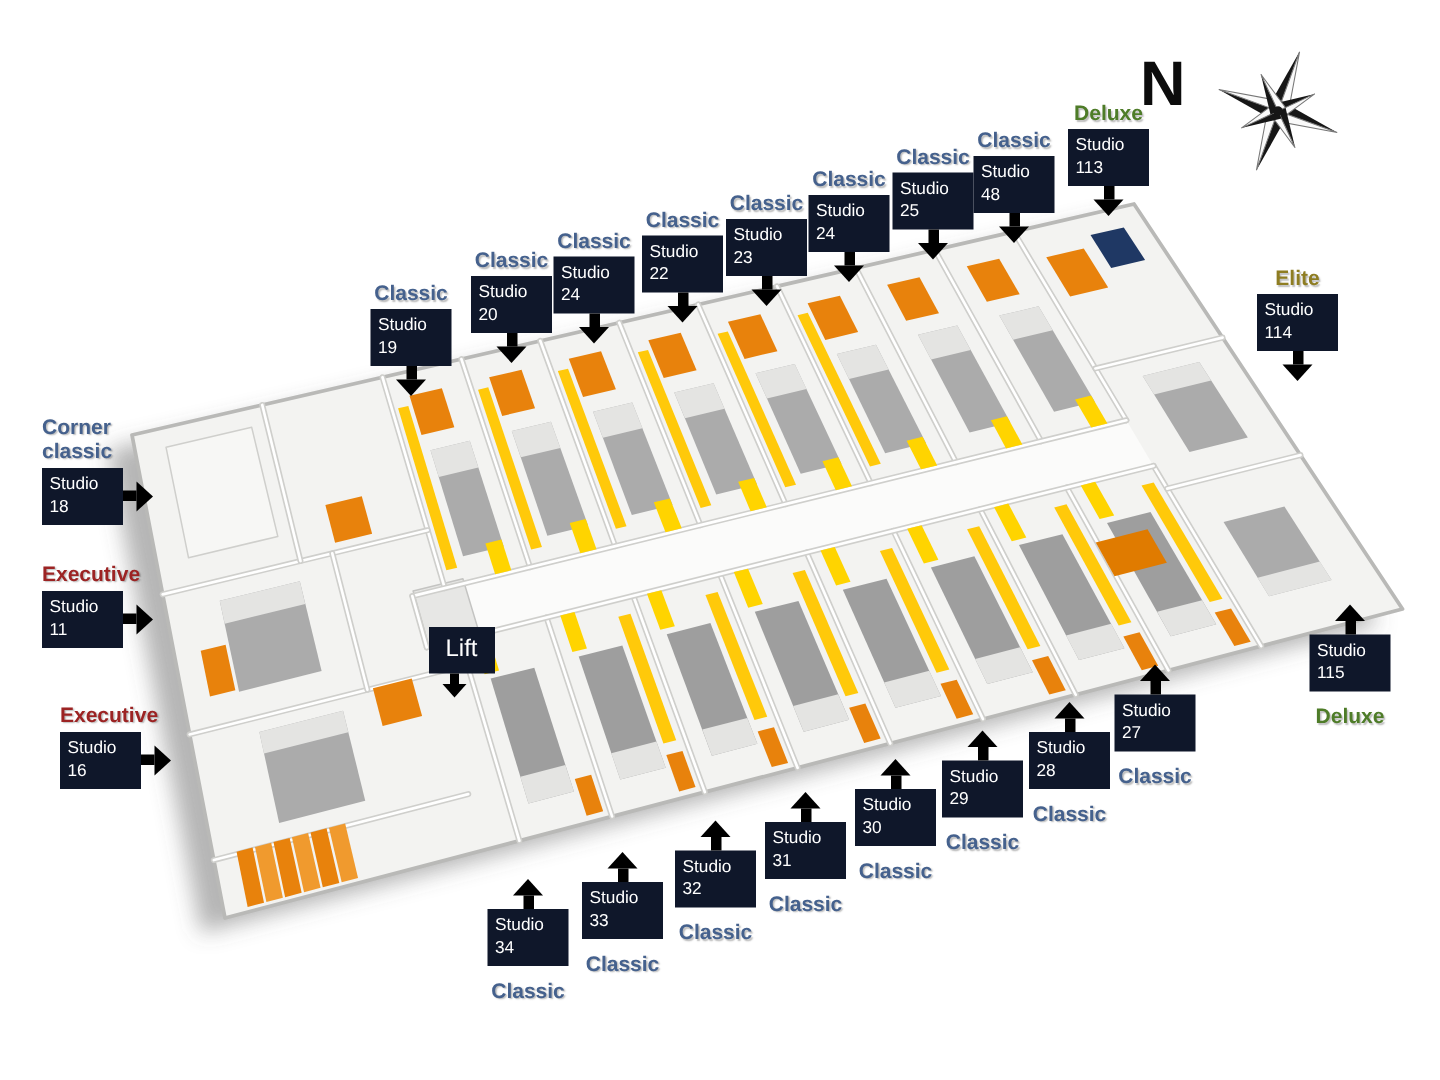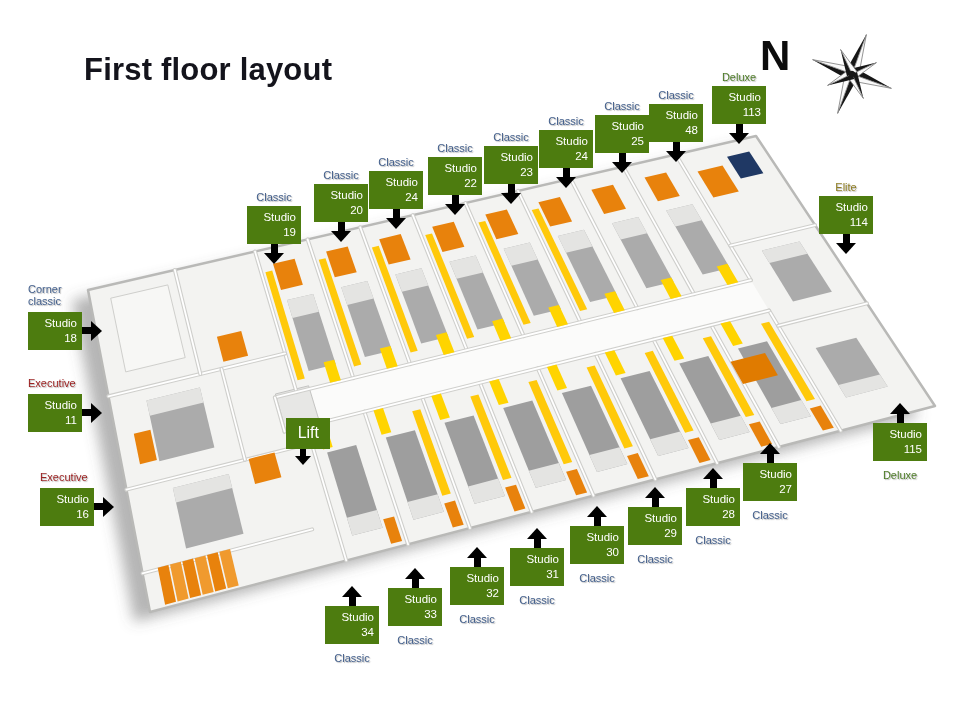--- a/index.html
+++ b/index.html
@@ -3,23 +3,23 @@
 <meta charset="utf-8">
 <style>
   *{margin:0;padding:0;box-sizing:border-box}
   html,body{background:#fff}
   body{width:960px;height:720px;overflow:hidden}
   .stage{position:relative;width:960px;height:720px;background:#fff;font-family:"Liberation Sans",sans-serif}
   .title{position:absolute;left:84px;top:52px;font-size:31px;font-weight:700;color:#14141c;letter-spacing:.2px}
   #plan-svg{position:absolute;left:0;top:0}
   
   .callout{position:absolute;z-index:5}
-  .box{background:#4d7c0f;color:#fff;font-size:11.5px;line-height:1.3;text-align:right;padding:4px 5px;width:54px}
+  .box{background:#0f172a;color:#fff;font-size:11.5px;line-height:1.3;text-align:left;padding:4px 5px;width:54px}
   .cat{position:absolute;bottom:100%;left:50%;transform:translateX(-50%);margin-bottom:3px;
-       font-size:11px;font-weight:400;white-space:nowrap;text-shadow:1px 1px 1px rgba(60,60,60,.35)}
+       font-size:14px;font-weight:700;white-space:nowrap;text-shadow:1px 1px 1px rgba(60,60,60,.35)}
   .arrow{position:absolute;display:flex;flex-direction:column;align-items:center}
   .stem{width:7px;height:9px;background:#000}
   .head{width:0;height:0;border-left:10px solid transparent;border-right:10px solid transparent;border-top:11px solid #000}
   .dir-down .arrow{top:100%;left:50%;transform:translateX(-50%)}
   .dir-up .arrow{bottom:100%;left:50%;transform:translateX(-50%);flex-direction:column-reverse}
   .dir-up .head{border-top:none;border-bottom:11px solid #000}
   .dir-up .cat{bottom:auto;top:100%;margin-top:8px;margin-bottom:0}
   .dir-right .arrow{left:100%;top:50%;transform:translateY(-50%);flex-direction:row}
   .dir-right .stem{width:9px;height:7px}
   .dir-right .head{border:none;border-top:10px solid transparent;border-bottom:10px solid transparent;border-left:11px solid #000}
@@ -31,21 +31,20 @@
   .lift .head{border-left-width:8px;border-right-width:8px;border-top-width:9px}
   
   .compass-n{position:absolute;left:760px;top:32px;font-size:42px;font-weight:600;color:#0c0c0c}
   #rose-svg{position:absolute;left:806px;top:28px}
 </style>
 </head>
 <body>
 
 <div class="stage">
 
-  <h1 class="title">First floor layout</h1>
 
   <svg id="plan-svg" width="960" height="720">
     <defs>
       <filter id="soft" x="-20%" y="-20%" width="140%" height="140%">
         <feGaussianBlur stdDeviation="7"></feGaussianBlur>
       </filter>
     </defs>
   <polygon points="72.0,300.0 740.0,146.0 919.0,416.0 134.0,622.0" fill="rgba(90,90,90,0.45)" filter="url(#soft)"></polygon>
       <polygon points="88.0,290.0 756.0,136.0 935.0,406.0 150.0,612.0" fill="#f3f3f1" stroke="#b9b9b7" stroke-width="2.5" stroke-linejoin="round"></polygon>
       <polygon points="274.9,397.4 750.9,280.2 769.0,310.6 284.5,431.6" fill="#fbfbfa"></polygon>
@@ -294,21 +293,21 @@
         </div>
       </div>
       <div class="callout dir-down" style="left: 712px; top: 86px;">
         <div class="cat" style="color: rgb(78, 124, 40);">Deluxe</div>
         <div class="box">Studio 113</div>
         <div class="arrow">
           <div class="stem"></div>
           <div class="head"></div>
         </div>
       </div>
-      <div class="callout dir-down" style="left: 819px; top: 196px;">
+      <div class="callout dir-down" style="left: 838px; top: 196px;">
         <div class="cat" style="color: rgb(142, 125, 34);">Elite</div>
         <div class="box">Studio 114</div>
         <div class="arrow">
           <div class="stem"></div>
           <div class="head"></div>
         </div>
       </div>
       <div class="callout dir-up" style="left: 873px; top: 423px;">
         <div class="cat" style="color: rgb(78, 124, 40);">Deluxe</div>
         <div class="box">Studio 115</div>

